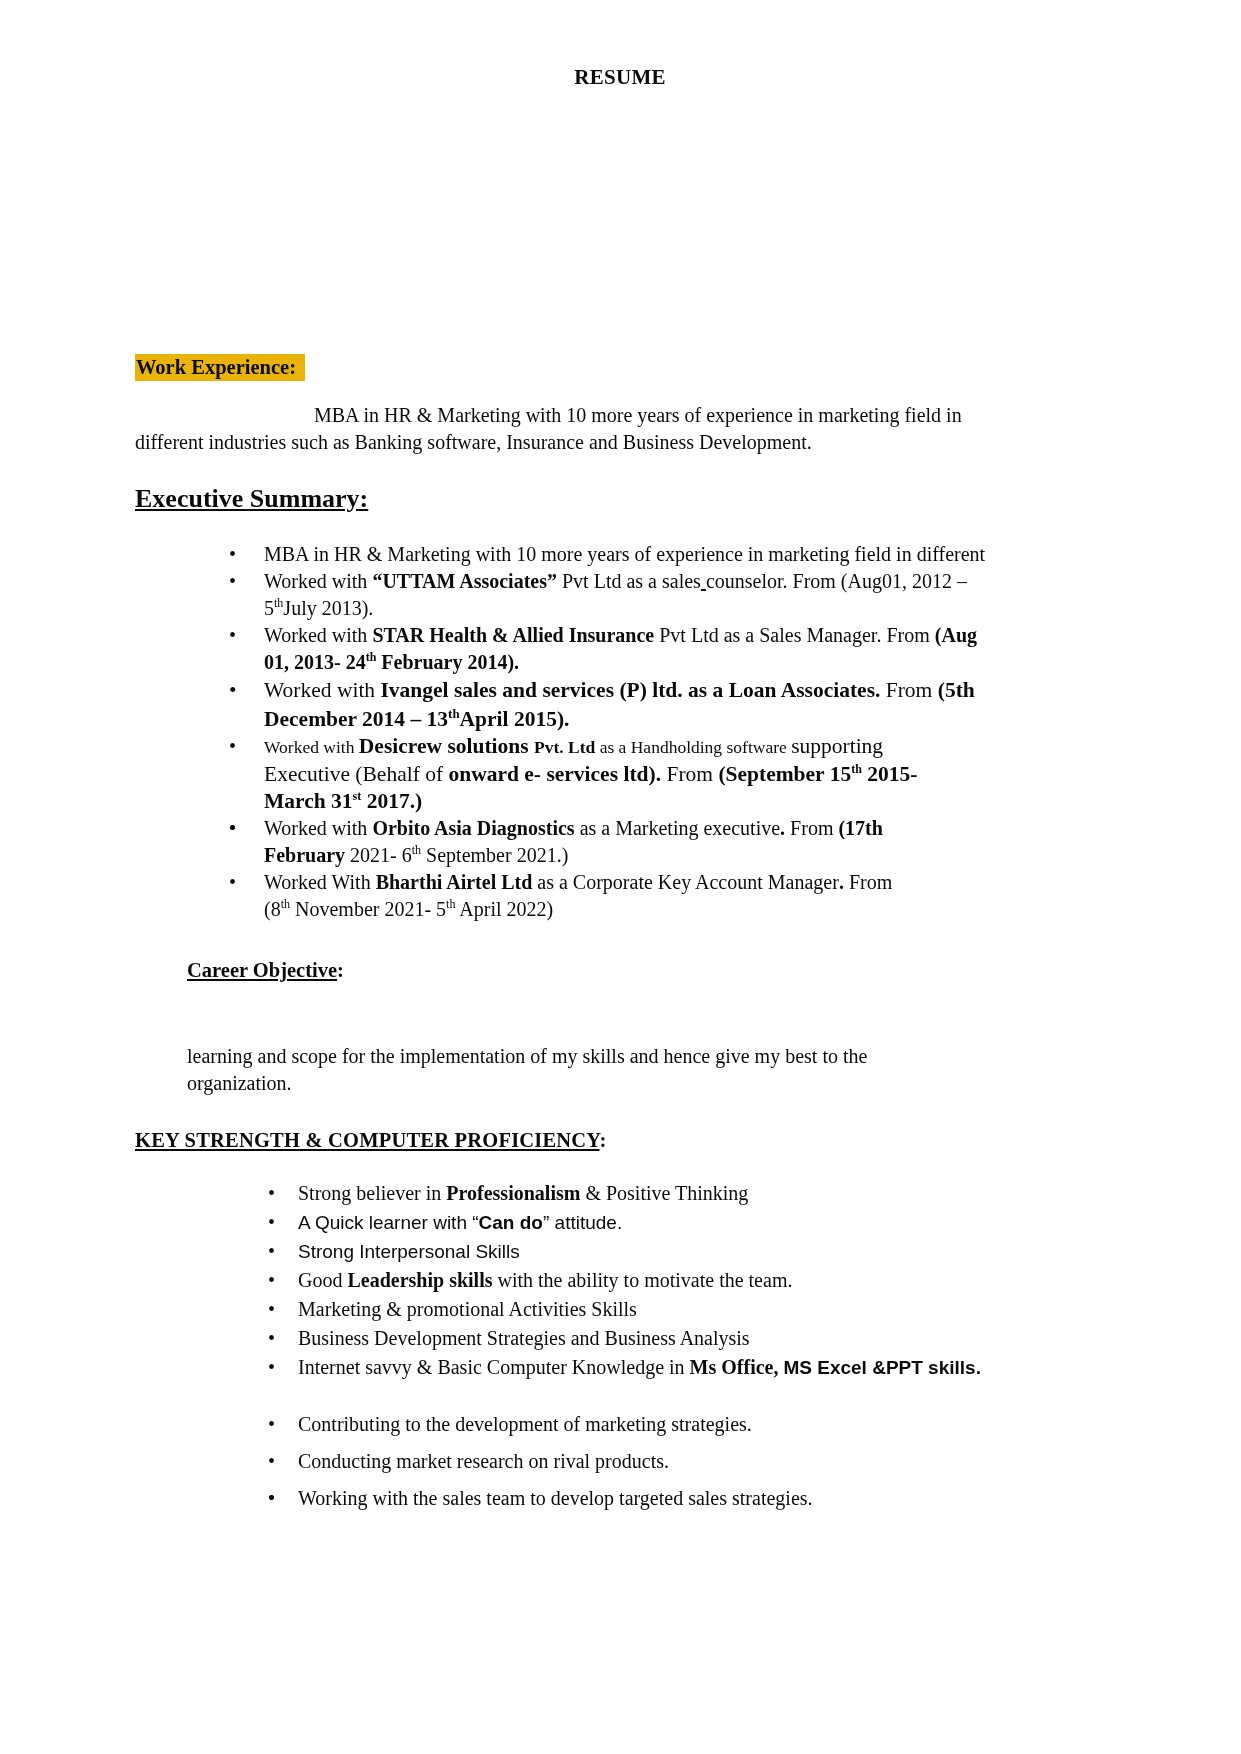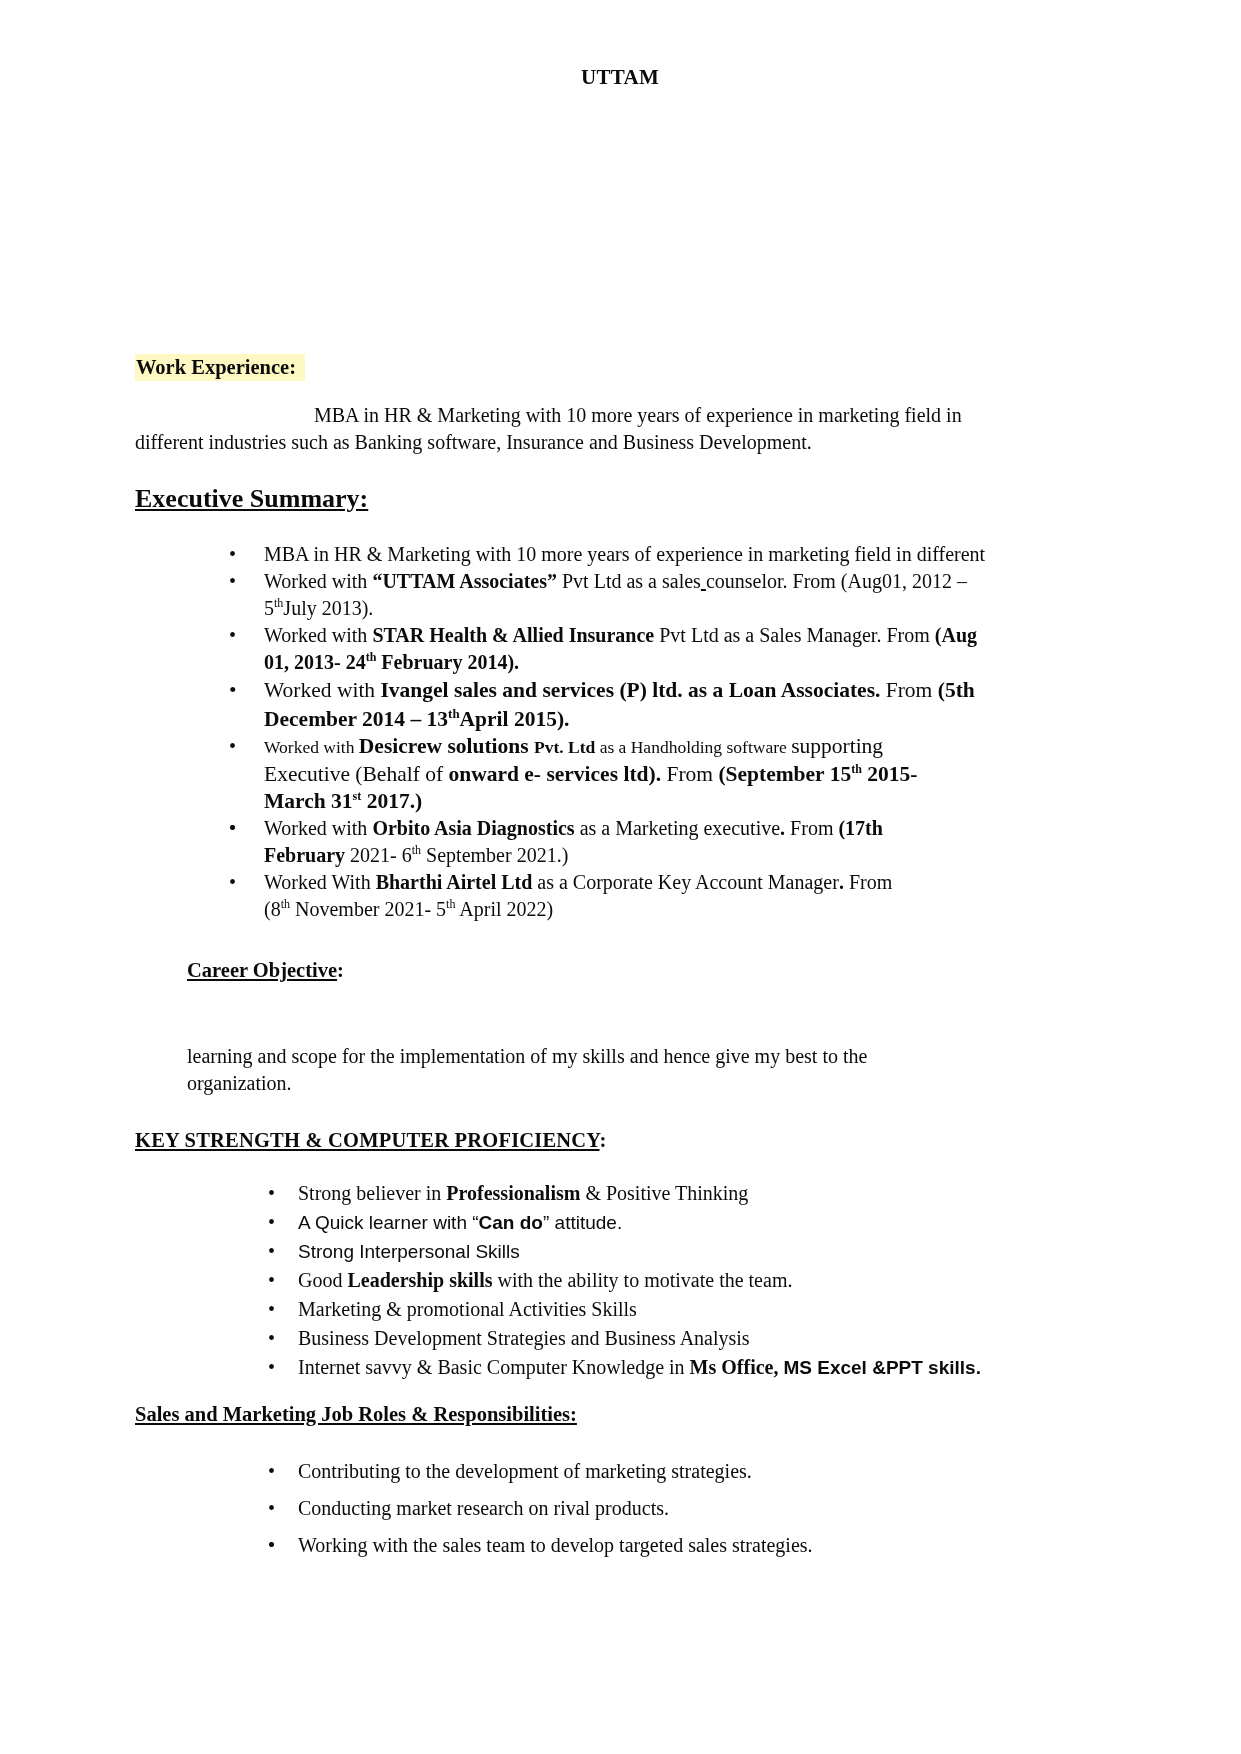--- a/index.html
+++ b/index.html
@@ -20,21 +20,21 @@
   .b{font-weight:bold;}
   .u{text-decoration:underline;}
   .sm{font-size:17.5px;}
   .lg{font-size:21.5px;}
   .sans{font-family:"Liberation Sans","DejaVu Sans",sans-serif;font-size:19px;}
   .sup{font-size:0.6em;vertical-align:super;line-height:0;font-family:Liberation Serif, serif;}
 
   
   .bk-title{padding-top:64px;text-align:center;font-size:21px;letter-spacing:.3px;}
   .bk-work{margin-top:263px;font-size:20.5px;}
-  .bk-work .hlt{background:#fef9c3;padding:2px 9px 3px 1px;}
+  .bk-work .hlt{background:#eab308;padding:2px 9px 3px 1px;}
   .bk-para1{margin-top:21px;text-indent:179px;}
   .bk-exec{margin-top:29px;font-size:26px;}
   .bk-career{margin-top:34px;margin-left:52px;font-size:20.5px;}
   .bk-key{margin-top:30px;font-size:20.5px;letter-spacing:.2px;}
   .bk-sales{margin-top:20px;font-size:20.5px;}
   .bk-objective{margin-top:32px;margin-left:52px;text-indent:185px;}
 
   .bk-list1{margin-top:29px;}
   .bk-list2{margin-top:26px;}
   .bk-list3{margin-top:30px;}
@@ -45,21 +45,21 @@
   .bk-list2 .marker,.bk-list3 .marker{position:absolute;left:133px;top:0;}
   .bk-list2 .item{margin-bottom:2px;}
   .bk-list3 .item{margin-bottom:10px;}
   .item.lg{font-size:21.5px;line-height:28.5px;}
 </style>
 </head>
 <body>
 
 <div class="page">
   <div class="doc" id="doc">
-      <div class="bk-title"><span class="b">UTTAM</span></div>
+      <div class="bk-title"><span class="b">RESUME</span></div>
       <div class="bk-work"><span class="hlt"><span class="b">Work Experience:</span></span></div>
       <div class="bk-para1"><span>MBA in HR &amp; Marketing with 10 more years of experience in marketing field in</span><br><span>different industries such as Banking software, Insurance and Business Development.</span></div>
       <div class="bk-exec"><span class="b u">Executive Summary:</span></div>
       <div class="bk-list1">
         <div class="item"><span class="marker">•</span><span class="txt"><span>MBA in HR &amp; Marketing with 10 more years of experience in marketing field in different</span><br></span></div>
         <div class="item"><span class="marker">•</span><span class="txt"><span>Worked with </span><span class="b">“UTTAM Associates”</span><span> Pvt Ltd as a sales</span><span class="u"> </span><span>counselor. From (Aug01, 2012 –</span><br><span>5</span><sup class="sup">th</sup><span>July 2013).</span></span></div>
         <div class="item"><span class="marker">•</span><span class="txt"><span>Worked with </span><span class="b">STAR Health &amp; Allied Insurance</span><span> Pvt Ltd as a Sales Manager. From </span><span class="b">(Aug</span><br><span class="b">01, 2013- 24</span><sup class="b sup">th</sup><span class="b"> February 2014).</span></span></div>
         <div class="item lg"><span class="marker">•</span><span class="txt"><span>Worked with </span><span class="b">Ivangel sales and services (P) ltd. as a Loan Associates.</span><span> From </span><span class="b">(5th</span><br><span class="b">December 2014 – 13</span><sup class="b sup">th</sup><span class="b">April 2015).</span></span></div>
         <div class="item"><span class="marker">•</span><span class="txt"><span class="sm">Worked with </span><span class="b lg">Desicrew solutions </span><span class="b sm">Pvt. Ltd</span><span class="sm"> as a Handholding software </span><span class="lg">supporting</span><br><span class="lg">Executive (Behalf of </span><span class="b lg">onward e- services ltd).</span><span class="lg"> From </span><span class="b lg">(September 15</span><sup class="b lg sup">th</sup><span class="b lg"> 2015-</span><br><span class="b lg">March 31</span><sup class="b lg sup">st</sup><span class="b lg"> 2017.)</span></span></div>
         <div class="item"><span class="marker">•</span></div>
@@ -71,21 +71,20 @@
       <div class="bk-key"><span class="b u">KEY STRENGTH &amp; COMPUTER PROFICIENCY</span><span class="b">:</span></div>
       <div class="bk-list2">
         <div class="item"><span class="marker">•</span><span class="txt"><span>Strong believer in </span><span class="b">Professionalism</span><span> &amp; Positive Thinking</span></span></div>
         <div class="item"><span class="marker">•</span><span class="txt"><span class="sans">A Quick learner with “</span><span class="b sans">Can do</span><span class="sans">” attitude.</span></span></div>
         <div class="item"><span class="marker">•</span><span class="txt"><span class="sans">Strong Interpersonal Skills</span></span></div>
         <div class="item"><span class="marker">•</span><span class="txt"><span>Good </span><span class="b">Leadership skills</span><span> with the ability to motivate the team.</span></span></div>
         <div class="item"><span class="marker">•</span><span class="txt"><span>Marketing &amp; promotional Activities Skills</span></span></div>
         <div class="item"><span class="marker">•</span><span class="txt"><span>Business Development Strategies and Business Analysis</span></span></div>
         <div class="item"><span class="marker">•</span><span class="txt"><span>Internet savvy &amp; Basic Computer Knowledge in </span><span class="b">Ms Office,</span><span> </span><span class="b sans">MS Excel &amp;PPT skills.</span></span></div>
       </div>
-      <div class="bk-sales"><span class="b u">Sales and Marketing Job Roles &amp; Responsibilities:</span></div>
       <div class="bk-list3">
         <div class="item"><span class="marker">•</span><span class="txt"><span>Contributing to the development of marketing strategies.</span></span></div>
         <div class="item"><span class="marker">•</span><span class="txt"><span>Conducting market research on rival products.</span></span></div>
         <div class="item"><span class="marker">•</span></div>
         <div class="item"><span class="marker">•</span><span class="txt"><span>Working with the sales team to develop targeted sales strategies.</span></span></div>
       </div>
     </div>
 </div>
 
 </body></html>

